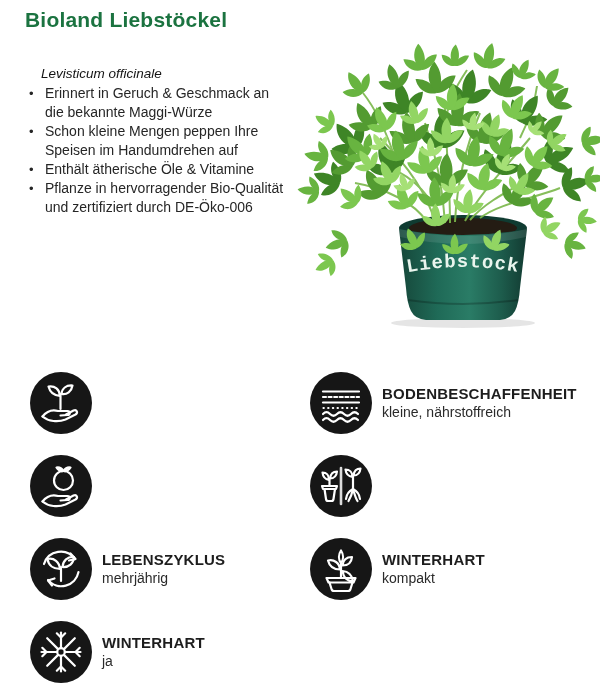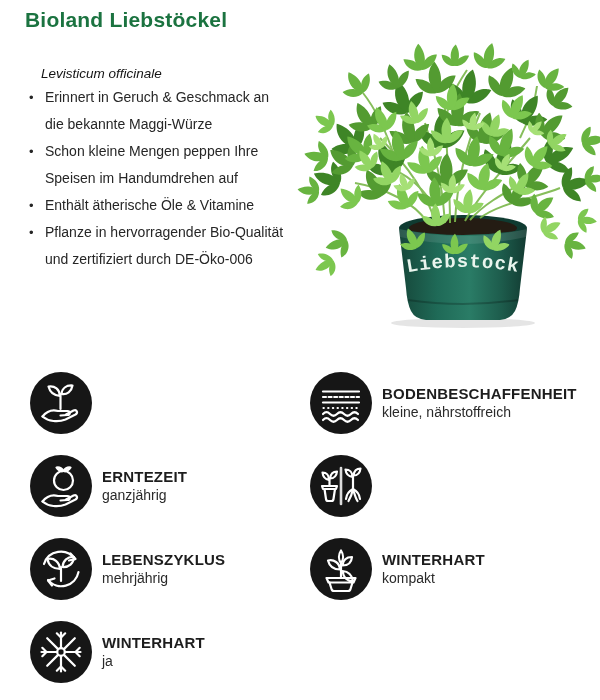--- a/index.html
+++ b/index.html
@@ -14,21 +14,21 @@
   .latin {
     position:absolute; left:25px; top:50px; margin:16px;
     font-size:13.5px; font-style:italic; color:#141414;
   }
   ul.bullets {
     position:absolute; left:25px; top:84px; width:268px;
     list-style:none; margin:0; padding:0;
   }
   ul.bullets li {
     position:relative; padding-left:20px;
-    font-size:14px; line-height:27px; color:#262626;
+    font-size:14px; line-height:19px; color:#262626;
     white-space:pre-line;
   }
   ul.bullets li::before {
     content:"\2022"; position:absolute; left:4px; top:0;
     font-size:13px; color:#262626;
   }
   .plant { position:absolute; left:295px; top:8px; width:305px; height:322px; margin:0; }
   .attrs {
     position:absolute; left:30px; top:372px;
     display:grid; grid-template-columns:280px 295px; grid-auto-rows:83px;
@@ -238,24 +238,20 @@
           <circle cx="31" cy="31" r="31" fill="#161616"></circle>
           <g class="ico-stroke">
             <circle cx="33.5" cy="25.5" r="9.5"></circle>
             <path d="M33.5 16 C31.5 13 29 12 26.5 12.5 C28 15 30.5 16.5 33.5 16 Z"></path>
             <path d="M33.5 16 C35.5 13 38 12 40.5 12.5 C39 15 36.5 16.5 33.5 16 Z"></path>
             <path d="M12.5 46.5 C16.5 41.5 22.5 39.5 28 41 L37.5 41 C40.5 41 40.5 45 37.5 45 L30.5 45.5"></path>
             <path d="M36 44.5 L43.5 40.5 C46.5 39 48.5 42.5 45.5 44.5 L35.5 49.5 C28 52.5 18.5 51.5 12.5 46.5"></path>
           </g>
         </svg>
       </span>
-      <div class="txt">
-        <div class="lab">ERNTEZEIT</div>
-        <div class="val">ganzjährig</div>
-      </div>
     </div>
 
     <div class="attr">
       <span class="icn">
         <svg width="62" height="62" viewBox="0 0 62 62">
           <circle cx="31" cy="31" r="31" fill="#161616"></circle>
           <g class="ico-stroke">
             <path d="M31 13 V49" stroke-width="2.6" opacity="0.85"></path>
             <path d="M12 31 H27 L26 34 H13 Z"></path>
             <path d="M14.5 34 L16 44 C16.2 45.5 17 46 18 46 H21.5 C22.5 46 23.3 45.5 23.5 44 L25 34"></path>

